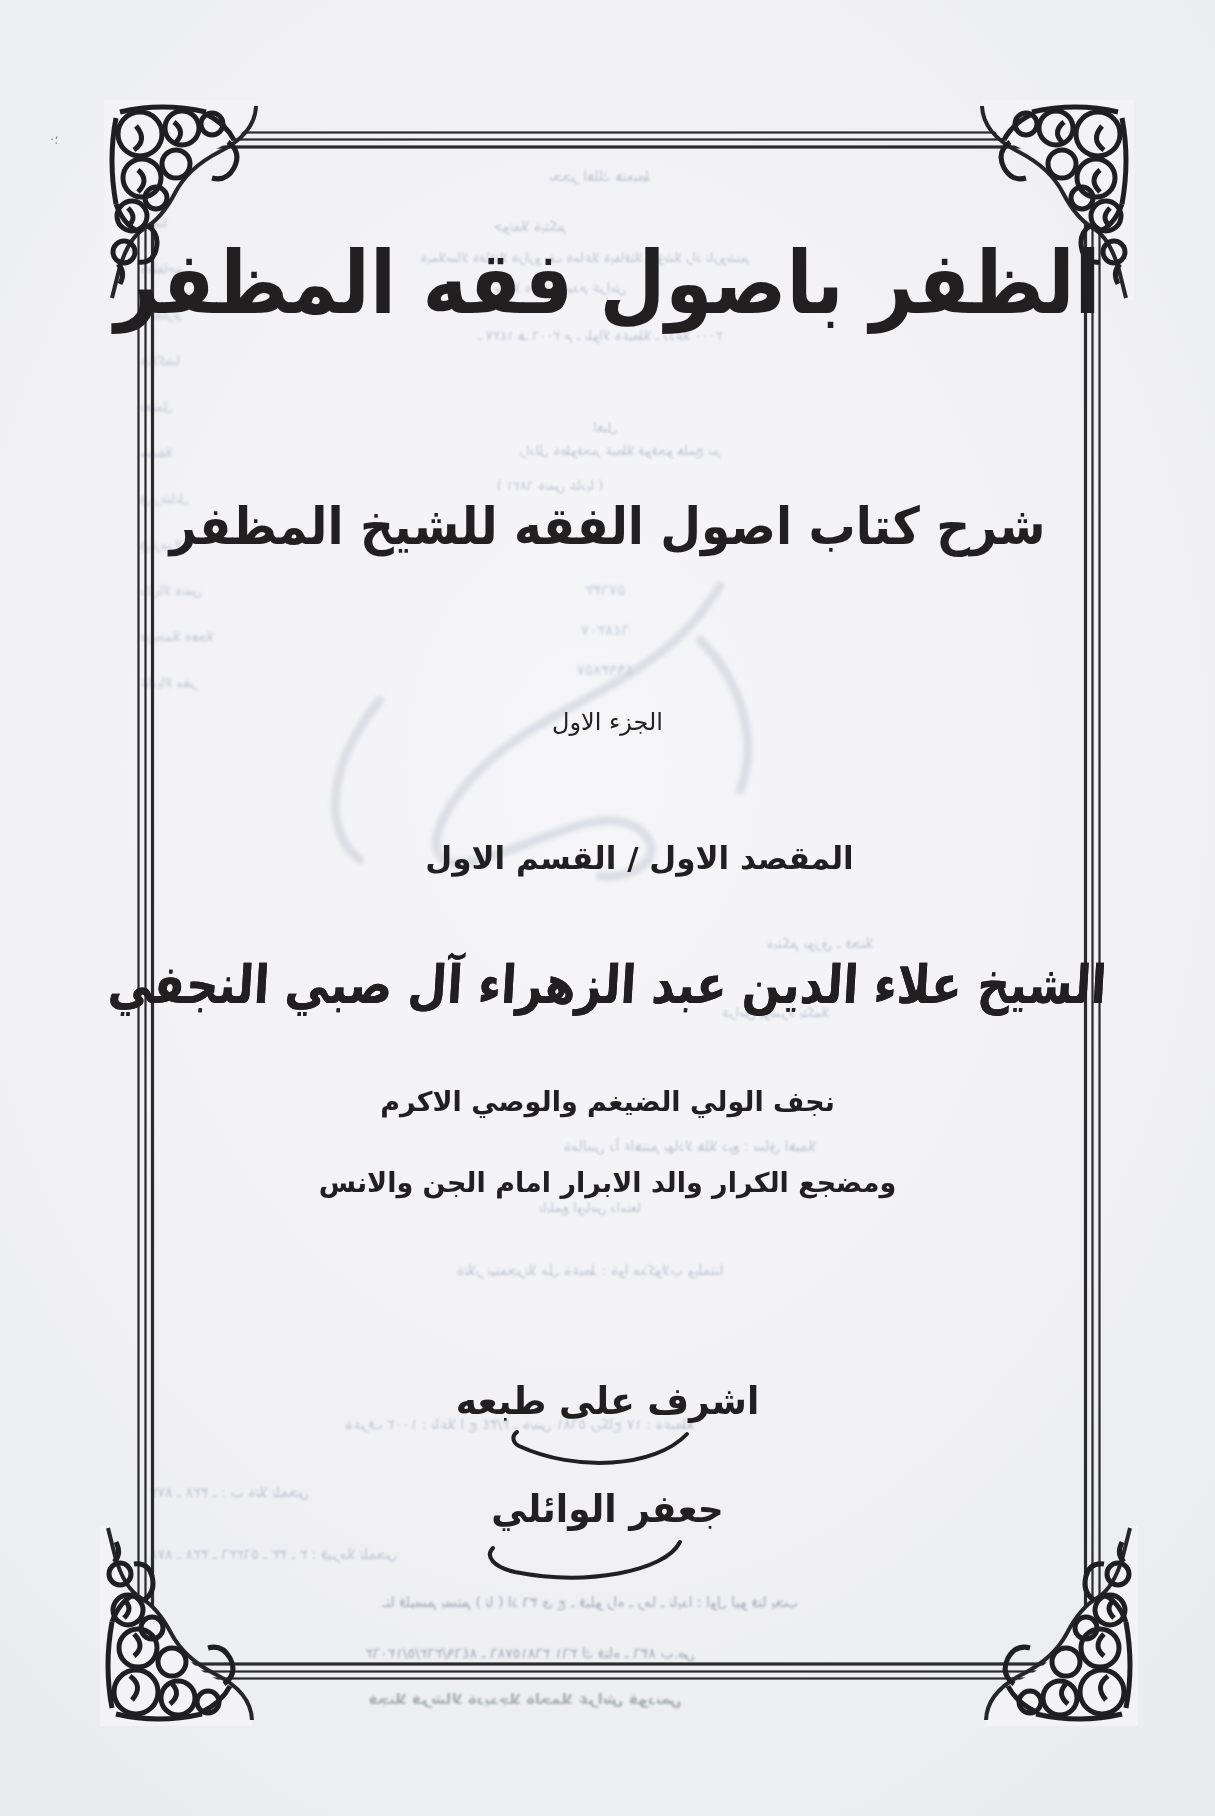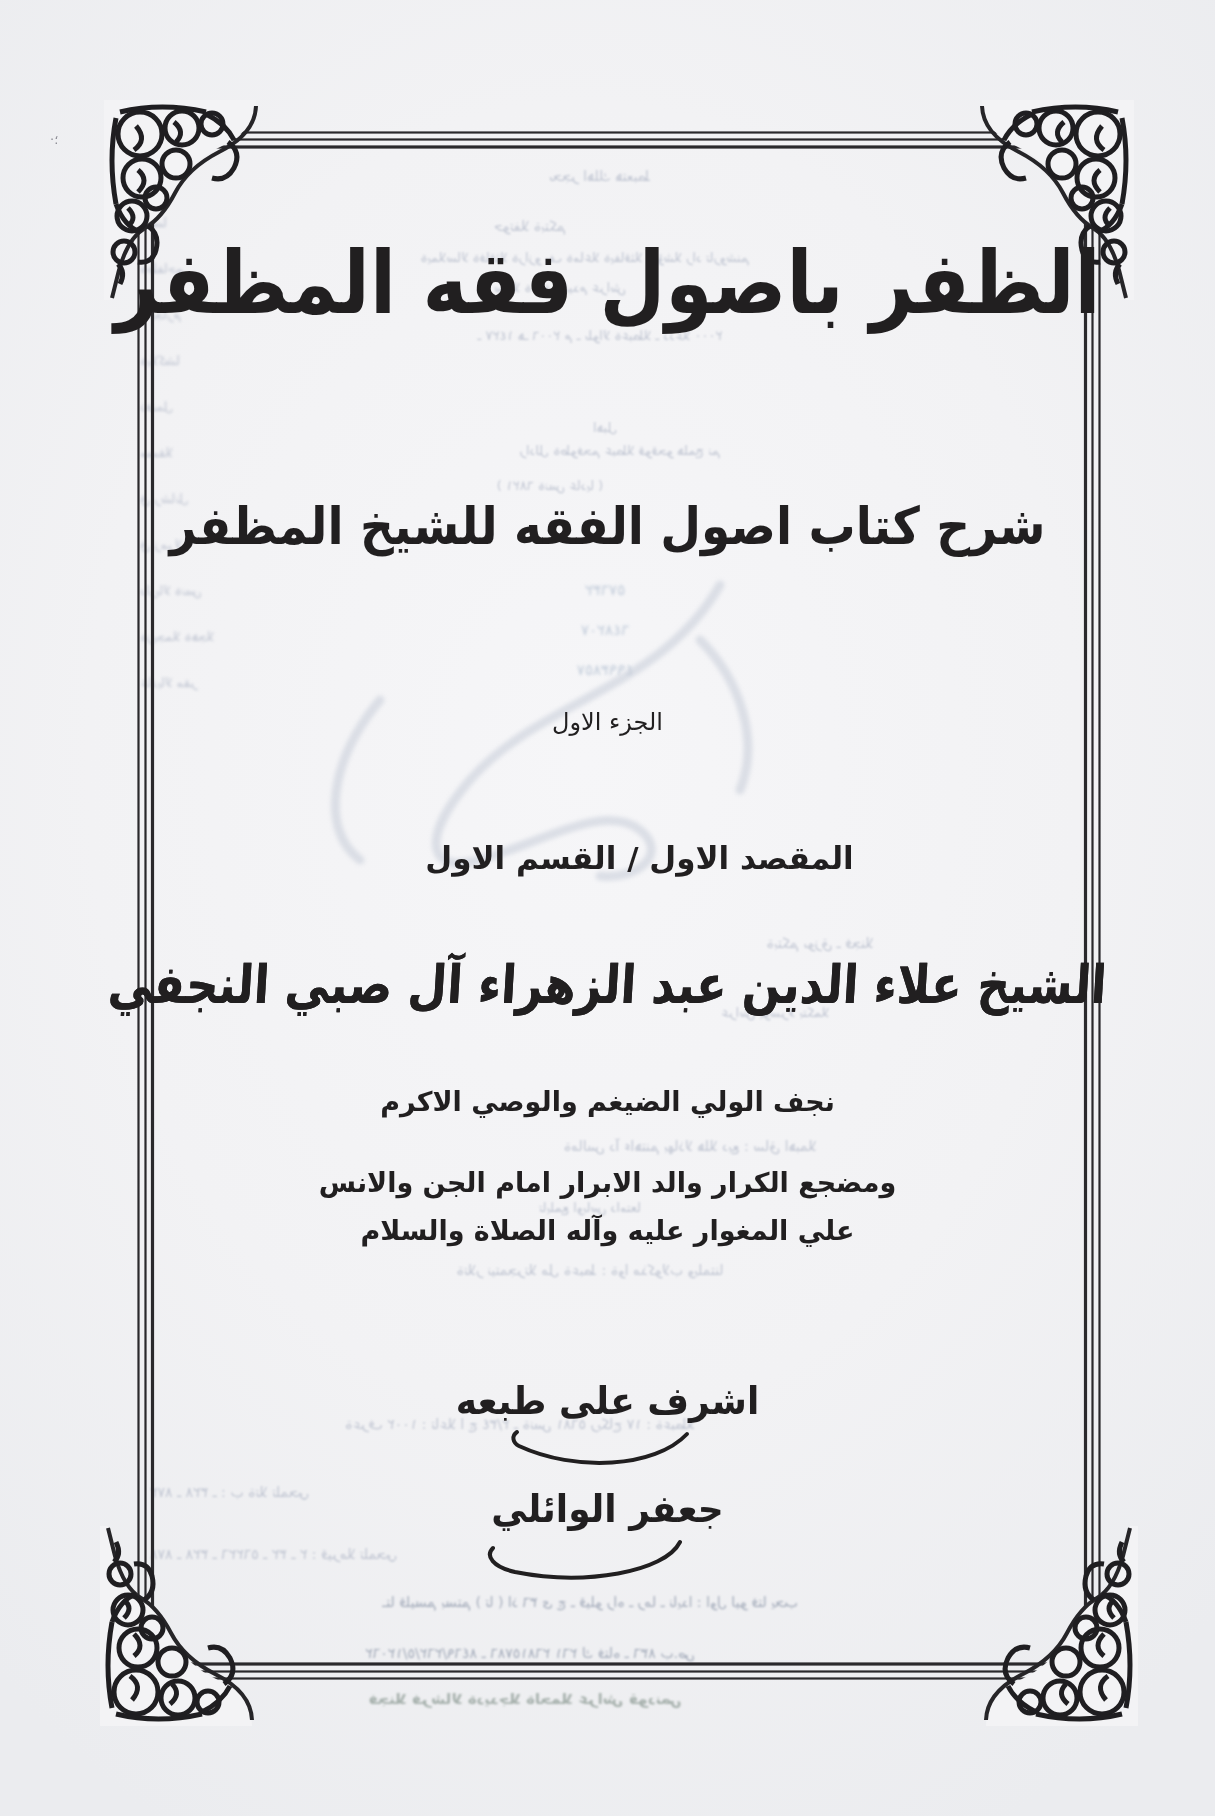--- a/index.html
+++ b/index.html
@@ -135,21 +135,20 @@
     <use href="#orn" x="0" y="0" width="160" height="200" transform="translate(1138,1726) scale(-1,-1)"></use>
   </svg>
 
   <div class="t title-main">الظفر باصول فقه المظفر</div>
   <div class="t subtitle">شرح كتاب اصول الفقه للشيخ المظفر</div>
   <div class="t volume">الجزء الاول</div>
   <div class="t section-line">المقصد الاول / القسم الاول</div>
   <div class="t author-callig">الشيخ علاء الدين عبد الزهراء آل صبي النجفي</div>
   <div class="t ded1">نجف الولي الضيغم والوصي الاكرم</div>
   <div class="t ded2">ومضجع الكرار والد الابرار امام الجن والانس</div>
-  <div class="t ded3">علي المغوار عليه وآله الصلاة والسلام</div>
   <div class="t supervision">اشرف على طبعه</div>
   <div class="t supervisor">جعفر الوائلي</div>
 
   <svg class="swash" style="left:505px;top:1428px;" width="190" height="46">
     <path d="M182,6 C150,40 70,44 14,18 C8,15 6,8 12,4" fill="none" stroke="#211f20" stroke-width="4" stroke-linecap="round"></path>
   </svg>
   <svg class="swash" style="left:475px;top:1538px;" width="220" height="50">
     <path d="M205,4 C190,34 110,48 40,34 C18,29 10,18 18,10" fill="none" stroke="#211f20" stroke-width="4" stroke-linecap="round"></path>
   </svg>
 

